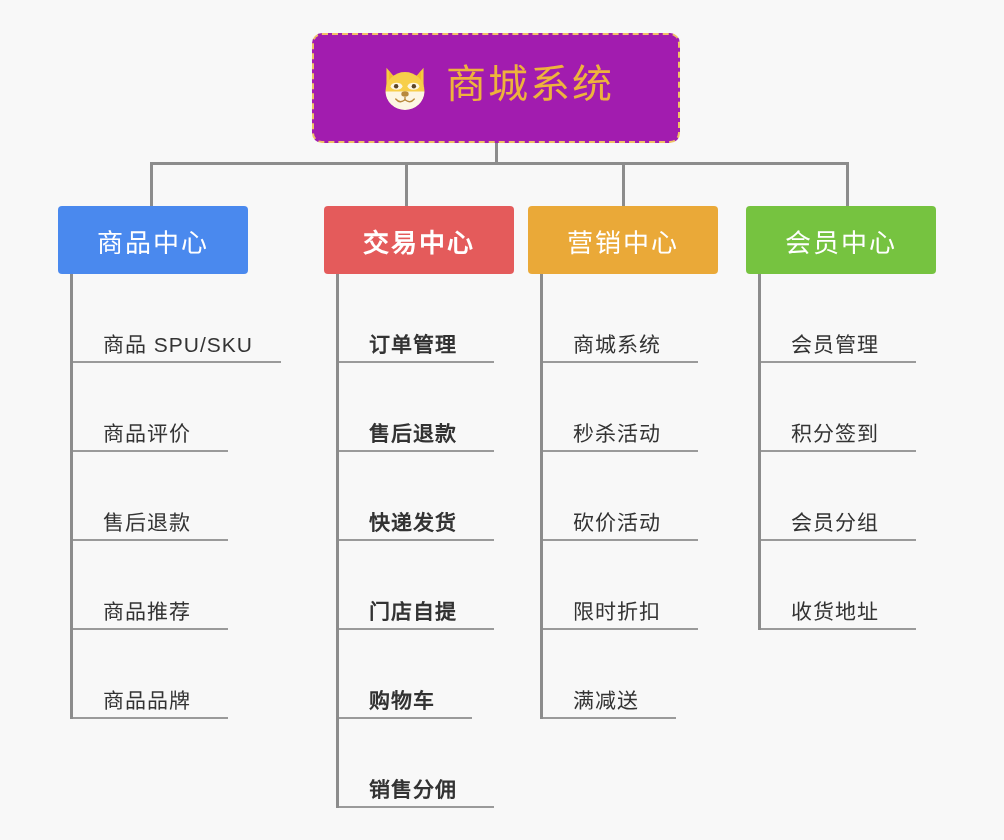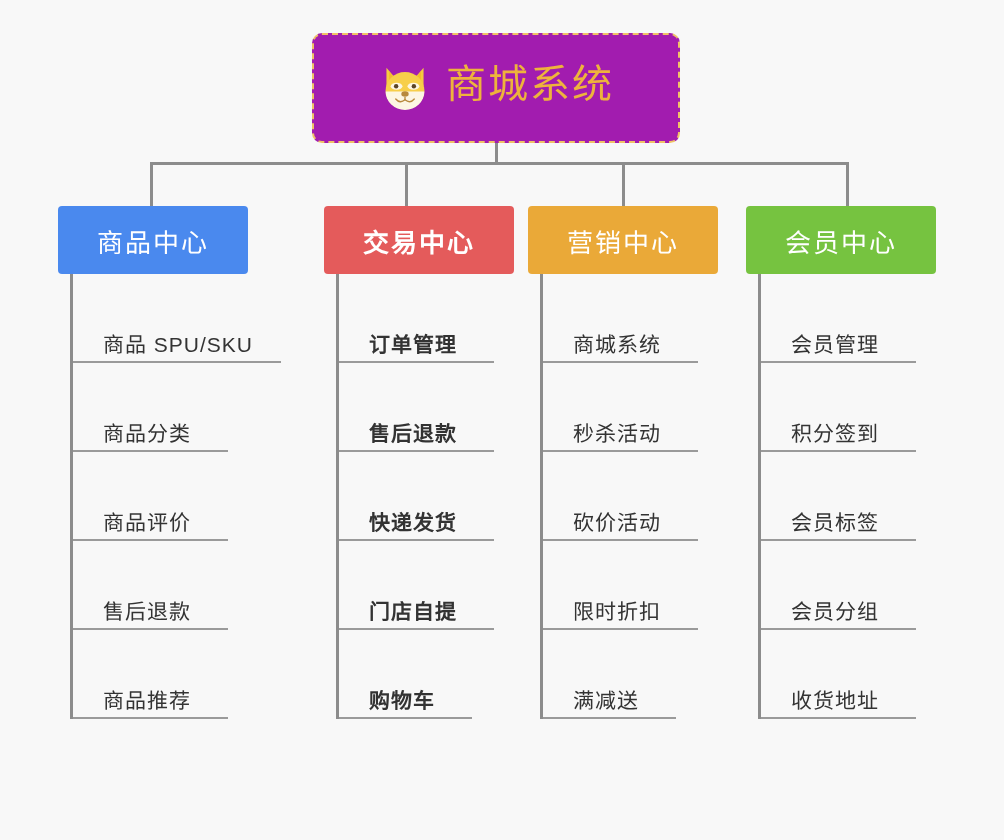--- a/index.html
+++ b/index.html
@@ -153,33 +153,33 @@
     <div class="cat-box" style="background: rgb(74, 137, 238);">
       <span>商品中心</span>
     </div>
     <div class="leaf-list">
       <div class="leaf-item">
           <span class="leaf-underline" style="width:208px;"></span>
           <span class="leaf-label">商品 SPU/SKU</span>
         </div>
       <div class="leaf-item">
           <span class="leaf-underline" style="width:155px;"></span>
-          <span class="leaf-label">商品分类</span>
-        </div>
-      <div class="leaf-item">
-          <span class="leaf-underline" style="width:155px;"></span>
           <span class="leaf-label">商品评价</span>
         </div>
       <div class="leaf-item">
           <span class="leaf-underline" style="width:155px;"></span>
           <span class="leaf-label">售后退款</span>
         </div>
       <div class="leaf-item">
           <span class="leaf-underline" style="width:155px;"></span>
           <span class="leaf-label">商品推荐</span>
+        </div>
+      <div class="leaf-item">
+          <span class="leaf-underline" style="width:155px;"></span>
+          <span class="leaf-label">商品品牌</span>
         </div>
     </div>
   </div>
 
   <div class="column" style="left:324px;font-weight:bold;">
     <div class="cat-box" style="background: rgb(228, 91, 91);">
       <span>交易中心</span>
     </div>
     <div class="leaf-list">
       <div class="leaf-item">
@@ -195,20 +195,24 @@
           <span class="leaf-label">快递发货</span>
         </div>
       <div class="leaf-item">
           <span class="leaf-underline" style="width:155px;"></span>
           <span class="leaf-label">门店自提</span>
         </div>
       <div class="leaf-item">
           <span class="leaf-underline" style="width:133px;"></span>
           <span class="leaf-label">购物车</span>
         </div>
+      <div class="leaf-item">
+          <span class="leaf-underline" style="width:155px;"></span>
+          <span class="leaf-label">销售分佣</span>
+        </div>
     </div>
   </div>
 
   <div class="column" style="left:528px;">
     <div class="cat-box" style="background: rgb(234, 169, 56);">
       <span>营销中心</span>
     </div>
     <div class="leaf-list">
       <div class="leaf-item">
           <span class="leaf-underline" style="width:155px;"></span>
@@ -241,24 +245,20 @@
       <div class="leaf-item">
           <span class="leaf-underline" style="width:155px;"></span>
           <span class="leaf-label">会员管理</span>
         </div>
       <div class="leaf-item">
           <span class="leaf-underline" style="width:155px;"></span>
           <span class="leaf-label">积分签到</span>
         </div>
       <div class="leaf-item">
           <span class="leaf-underline" style="width:155px;"></span>
-          <span class="leaf-label">会员标签</span>
-        </div>
-      <div class="leaf-item">
-          <span class="leaf-underline" style="width:155px;"></span>
           <span class="leaf-label">会员分组</span>
         </div>
       <div class="leaf-item">
           <span class="leaf-underline" style="width:155px;"></span>
           <span class="leaf-label">收货地址</span>
         </div>
     </div>
   </div>
 
 </div>

